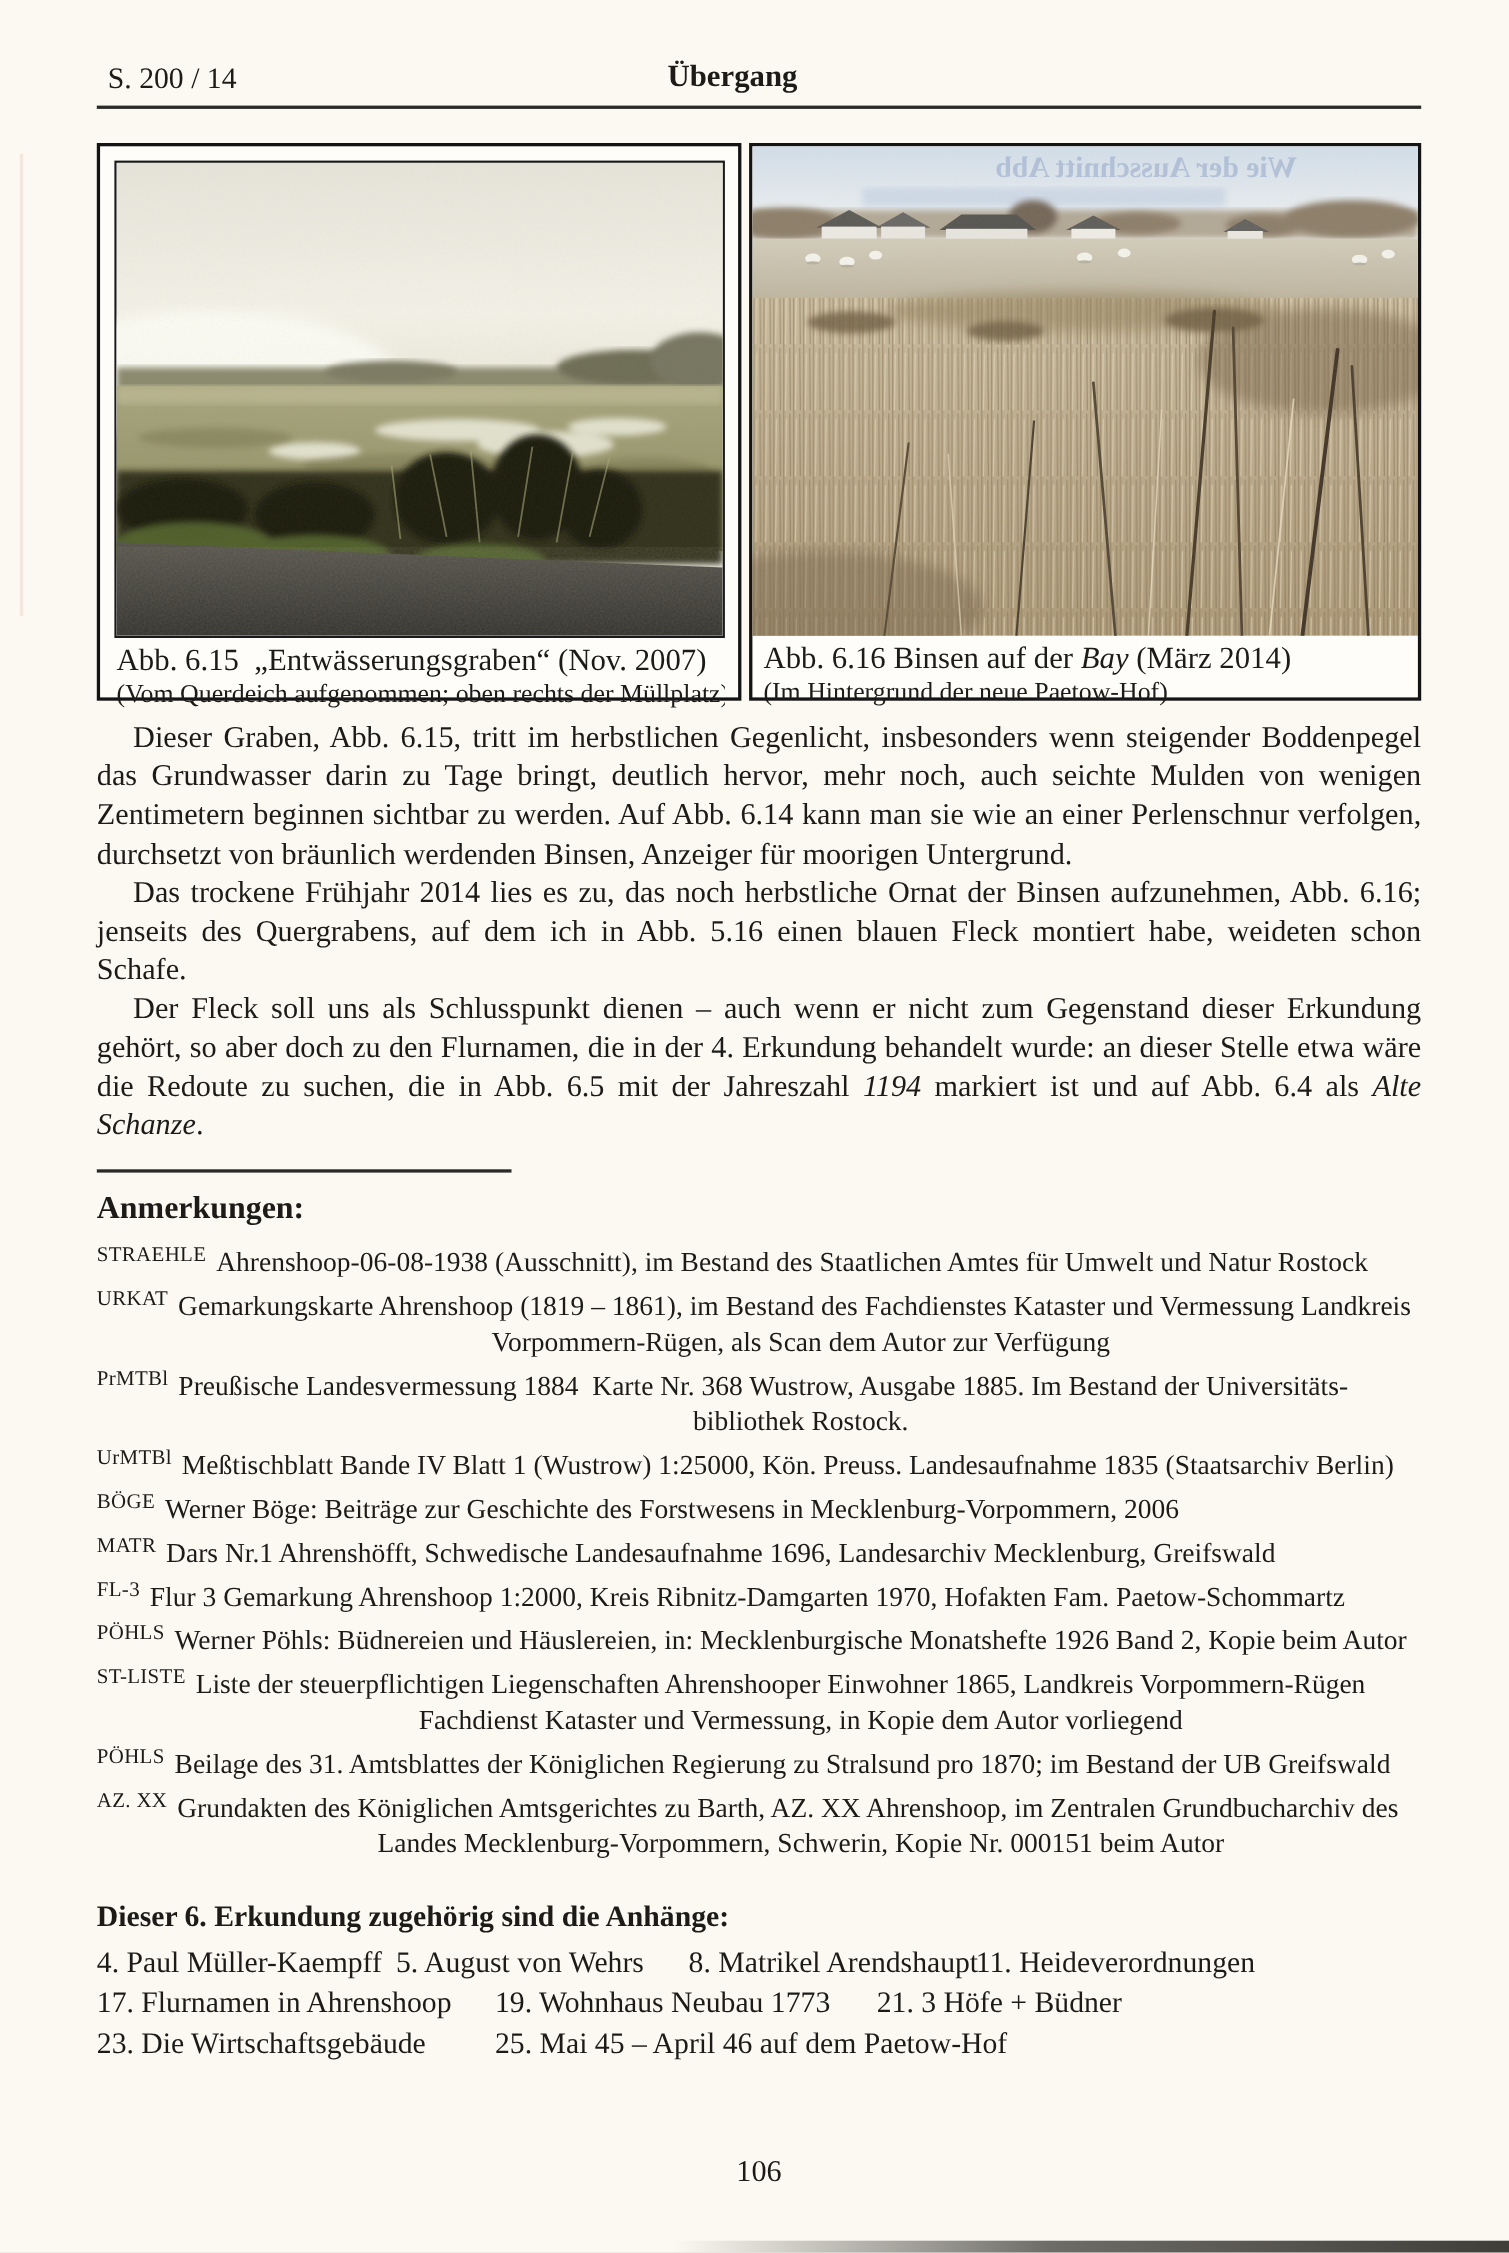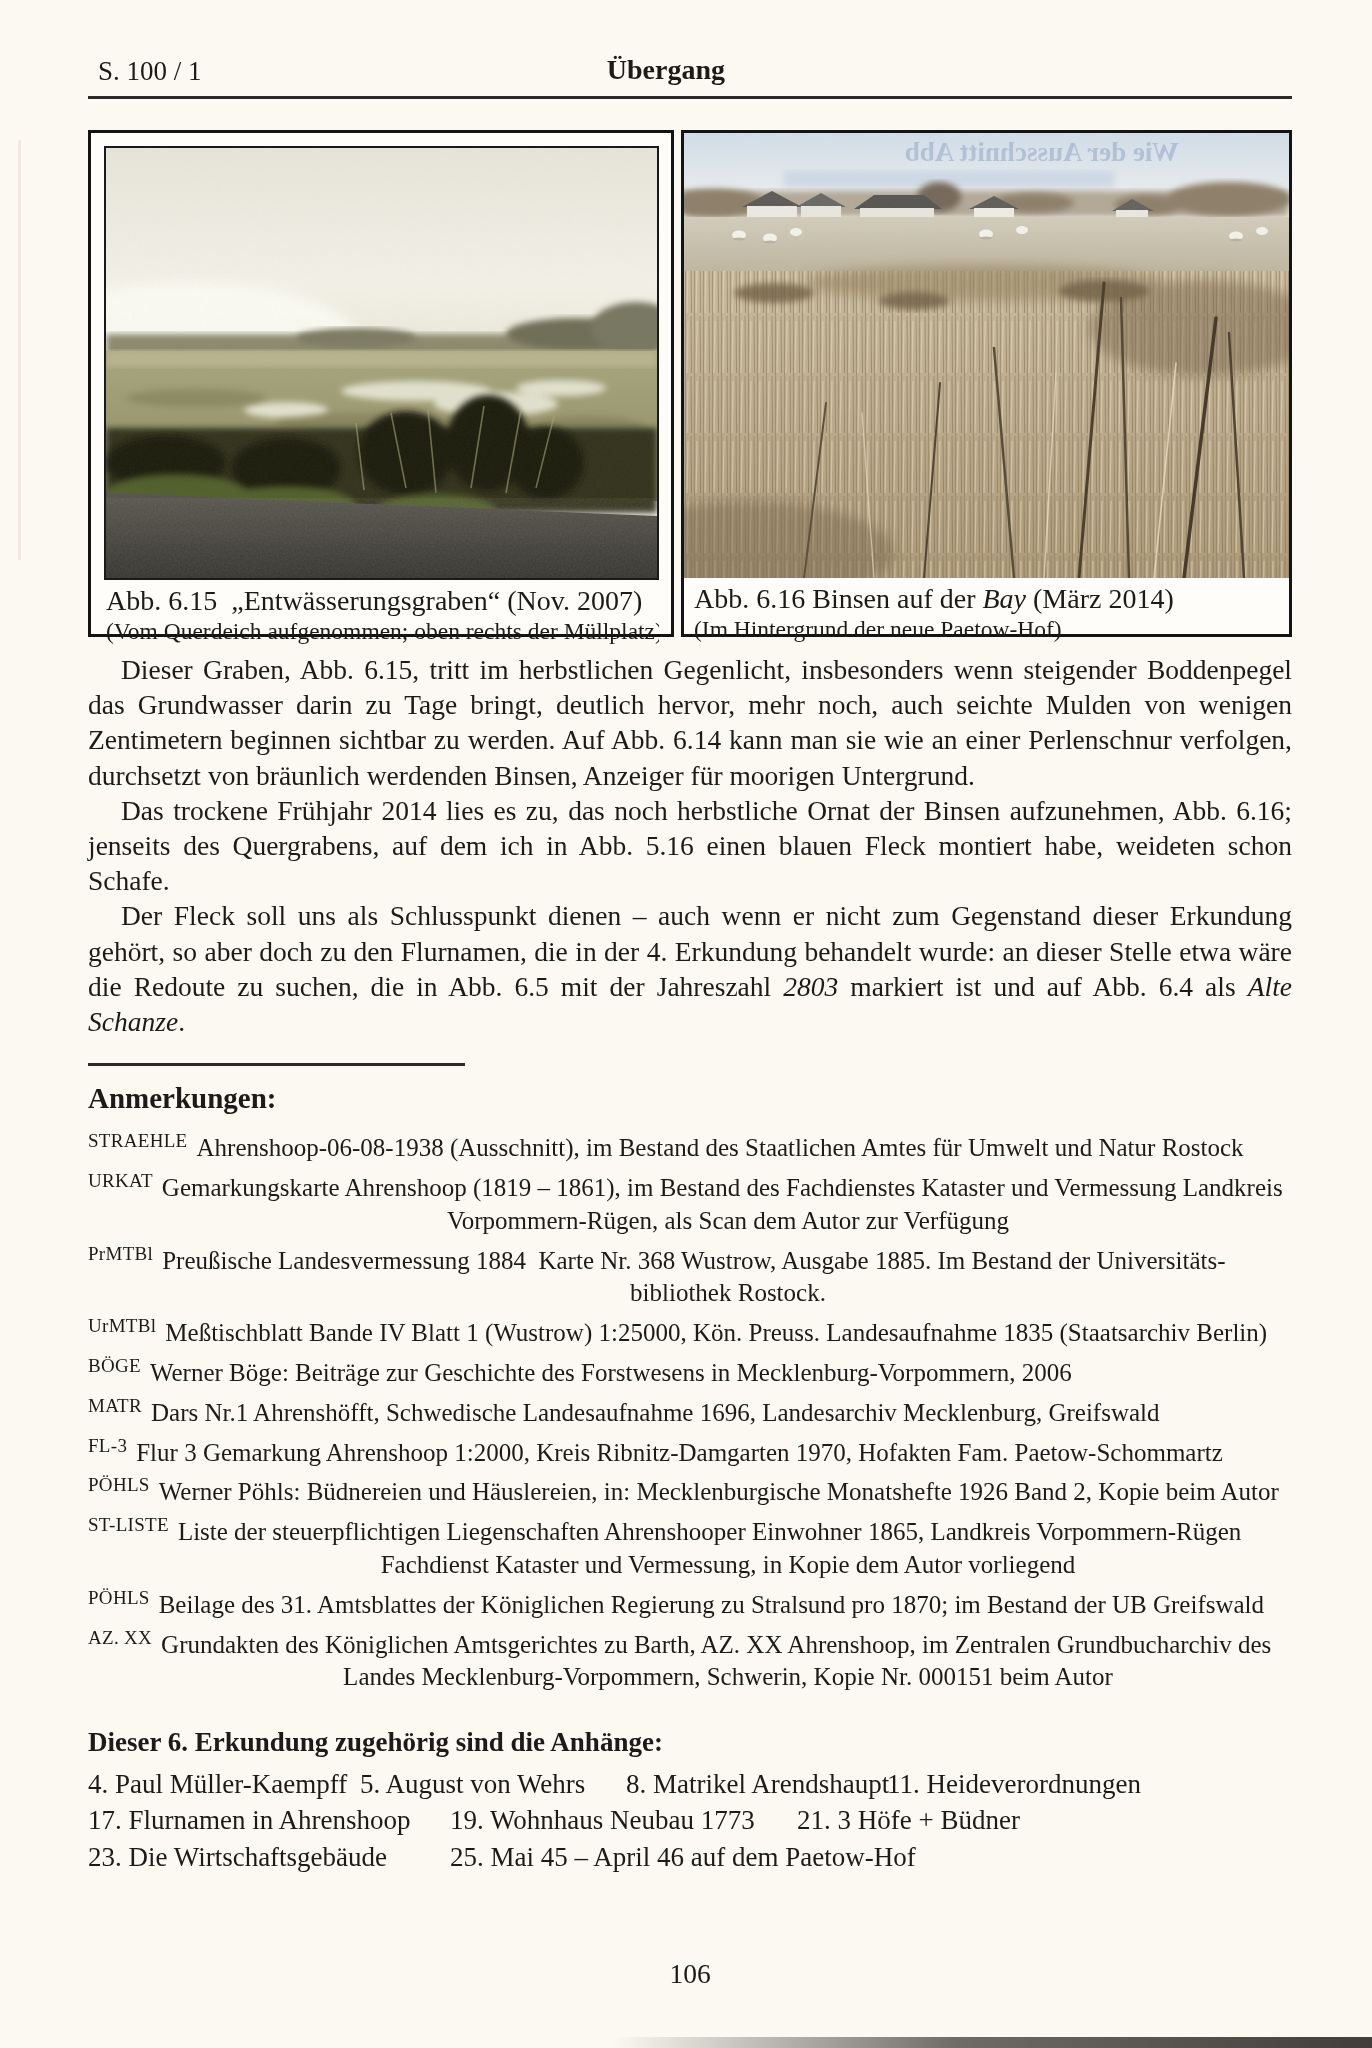--- a/index.html
+++ b/index.html
@@ -39,21 +39,21 @@
     background:linear-gradient(to left,#3f3e3a,#6e6c66 55%,rgba(110,108,102,0));}
   .scan-left{position:absolute;left:18px;top:140px;width:3px;height:420px;background:rgba(215,120,120,.15);}
 </style>
 </head>
 <body>
 
 <div class="page">
   <div class="content">
 
     <div class="header">
-      <span class="header-left">S. 100 / 1</span>
+      <span class="header-left">S. 200 / 14</span>
       <span class="header-center">Übergang</span>
     </div>
     <hr class="header-rule">
 
     <div class="figures">
 
       <figure class="figbox fig-left" style="margin:0">
         <div class="photo-frame">
           <svg width="551" height="430" viewBox="0 0 551 430">
             <defs>
@@ -236,21 +236,21 @@
         <figcaption class="cap cap-right">
           <div class="cap-l1"><span>Abb. 6.16 Binsen auf der </span><i>Bay</i><span> (März 2014)</span></div>
           <div class="cap-l2"><span>(Im Hintergrund der neue Paetow-Hof)</span></div>
         </figcaption>
       </figure>
     </div>
 
     <div class="bodytext" id="paragraphs">
         <p><span>Dieser Graben, Abb. 6.15, tritt im herbstlichen Gegenlicht, insbesonders wenn steigender Boddenpegel das Grundwasser darin zu Tage bringt, deutlich hervor, mehr noch, auch seichte Mulden von wenigen Zentimetern beginnen sichtbar zu werden. Auf Abb. 6.14 kann man sie wie an einer Perlenschnur verfolgen, durchsetzt von bräunlich werdenden Binsen, Anzeiger für moorigen Untergrund.</span></p>
         <p><span>Das trockene Frühjahr 2014 lies es zu, das noch herbstliche Ornat der Binsen aufzunehmen, Abb. 6.16; jenseits des Quergrabens, auf dem ich in Abb. 5.16 einen blauen Fleck montiert habe, weideten schon Schafe.</span></p>
-        <p><span>Der Fleck soll uns als Schlusspunkt dienen – auch wenn er nicht zum Gegenstand dieser Erkundung gehört, so aber doch zu den Flurnamen, die in der 4. Erkundung behandelt wurde: an dieser Stelle etwa wäre die Redoute zu suchen, die in Abb. 6.5 mit der Jahreszahl </span><i>2803</i><span> markiert ist und auf Abb. 6.4 als </span><i>Alte Schanze</i><span>.</span></p>
+        <p><span>Der Fleck soll uns als Schlusspunkt dienen – auch wenn er nicht zum Gegenstand dieser Erkundung gehört, so aber doch zu den Flurnamen, die in der 4. Erkundung behandelt wurde: an dieser Stelle etwa wäre die Redoute zu suchen, die in Abb. 6.5 mit der Jahreszahl </span><i>1194</i><span> markiert ist und auf Abb. 6.4 als </span><i>Alte Schanze</i><span>.</span></p>
       </div>
 
     <hr class="note-rule">
     <div class="anm-title">Anmerkungen:</div>
     <div class="refs" id="refs">
         <div class="ref-line"><span class="ref-label">STRAEHLE</span><span>Ahrenshoop-06-08-1938 (Ausschnitt), im Bestand des Staatlichen Amtes für Umwelt und Natur Rostock</span></div>
         <div class="ref-line"><span class="ref-label">URKAT</span><span>Gemarkungskarte Ahrenshoop (1819 – 1861), im Bestand des Fachdienstes Kataster und Vermessung Landkreis</span></div>
         <div class="ref-line ind-1"><span>Vorpommern-Rügen, als Scan dem Autor zur Verfügung</span></div>
         <div class="ref-line"><span class="ref-label">PrMTBl</span><span>Preußische Landesvermessung 1884&nbsp; Karte Nr. 368 Wustrow, Ausgabe 1885. Im Bestand der Universitäts-</span></div>
         <div class="ref-line ind-1"><span>bibliothek Rostock.</span></div>

